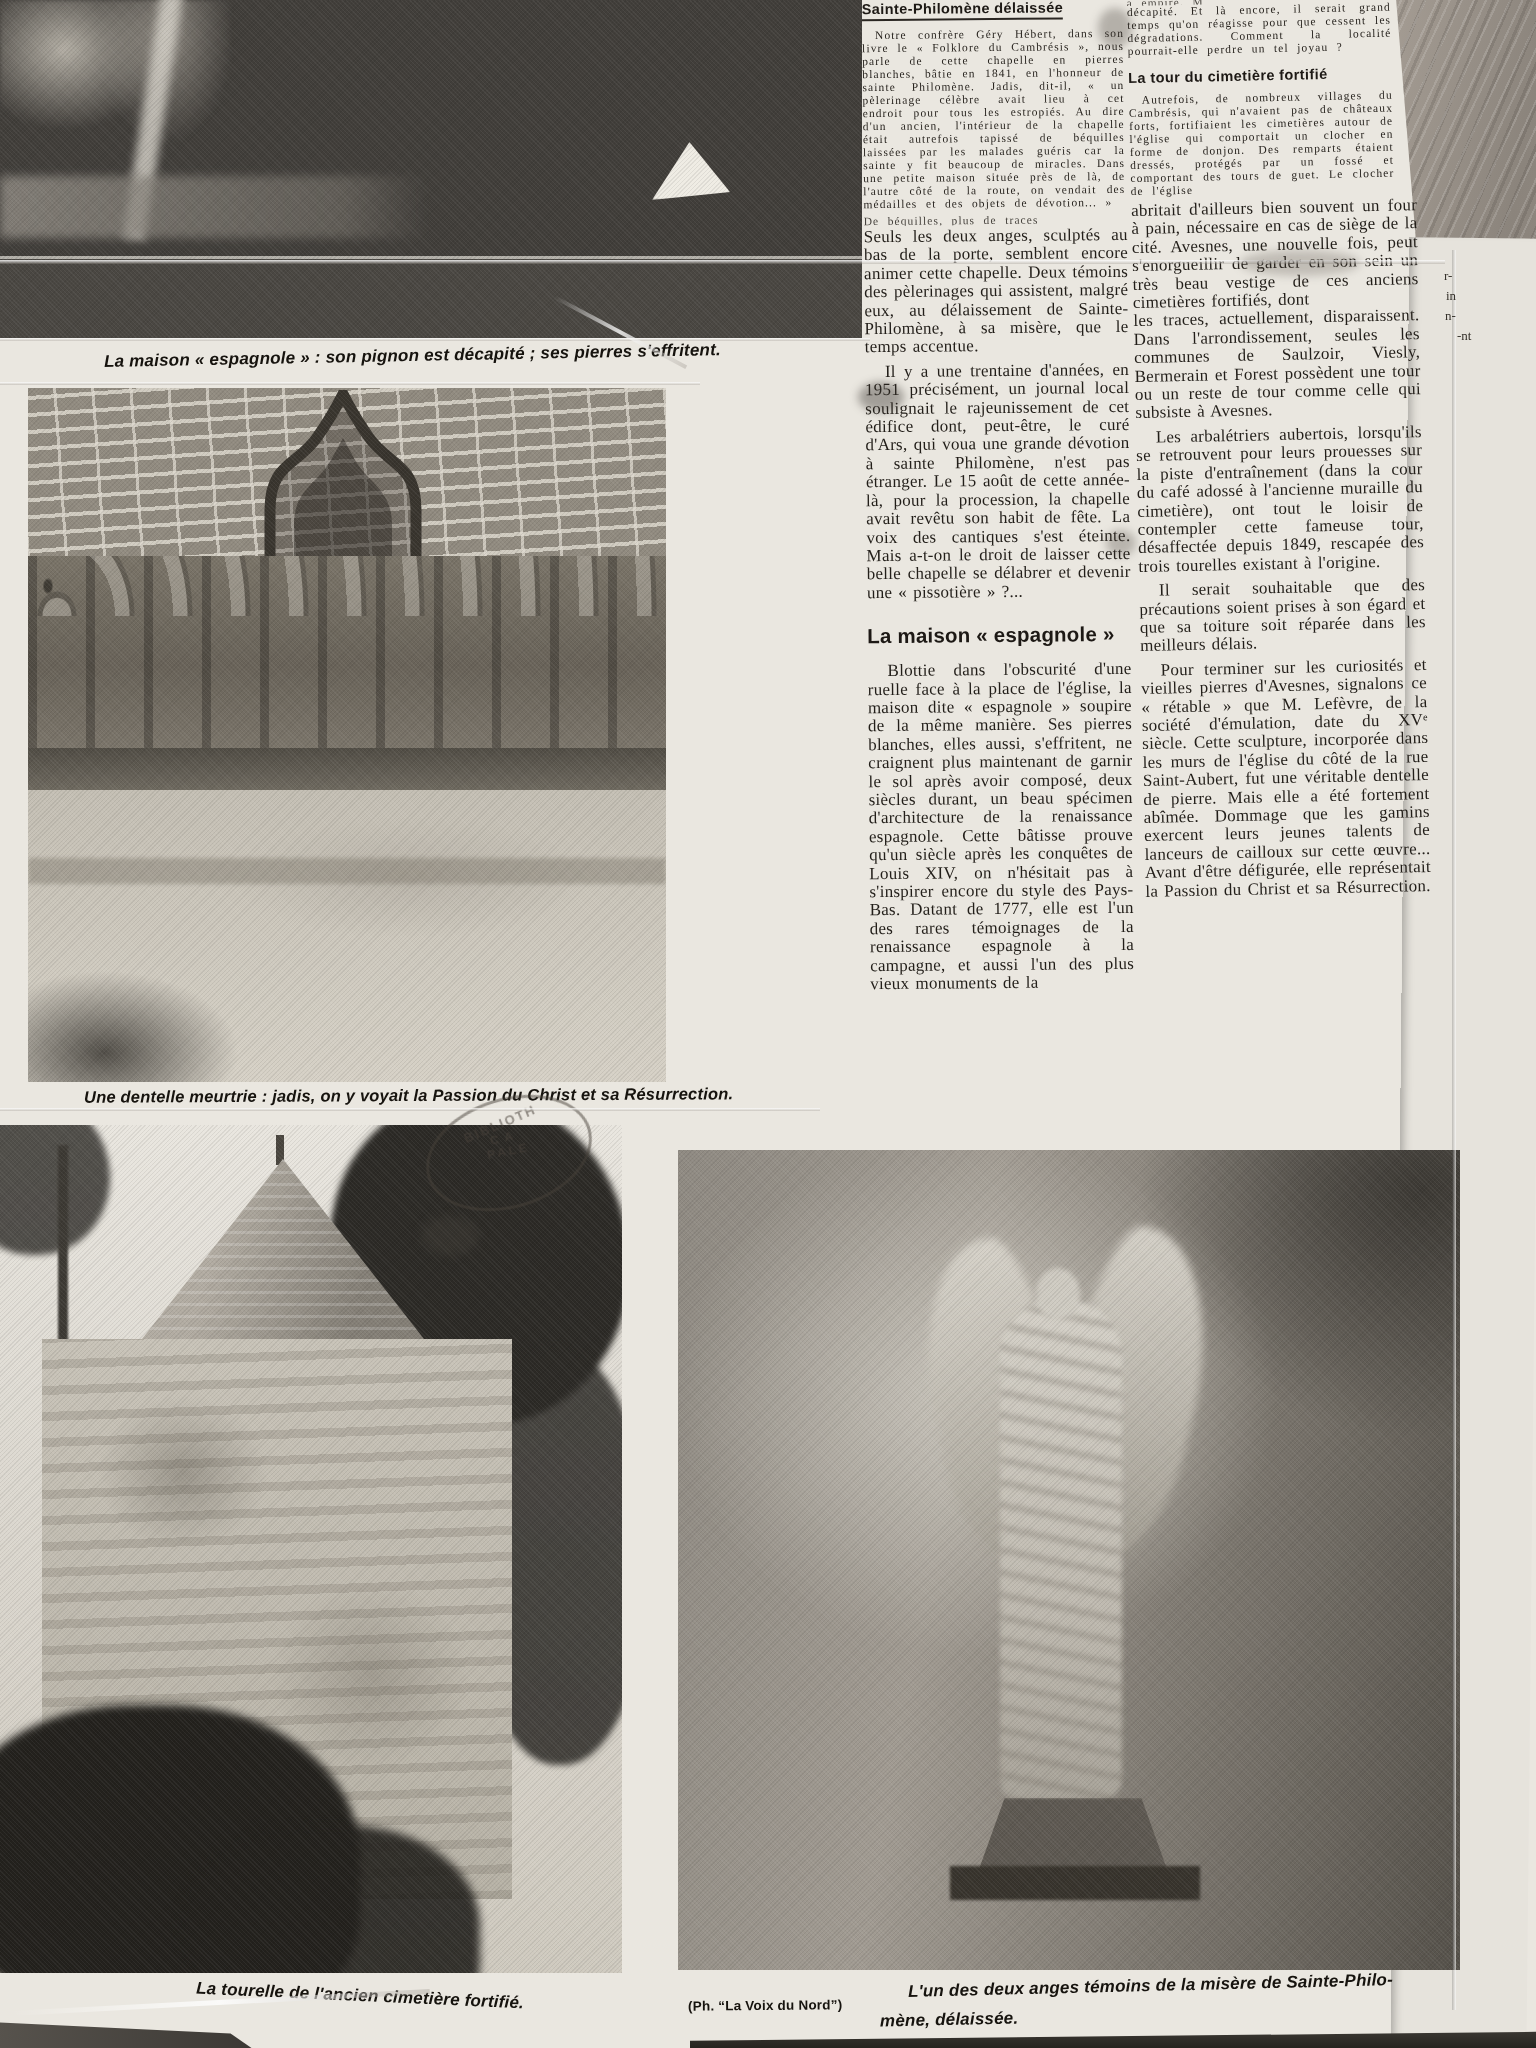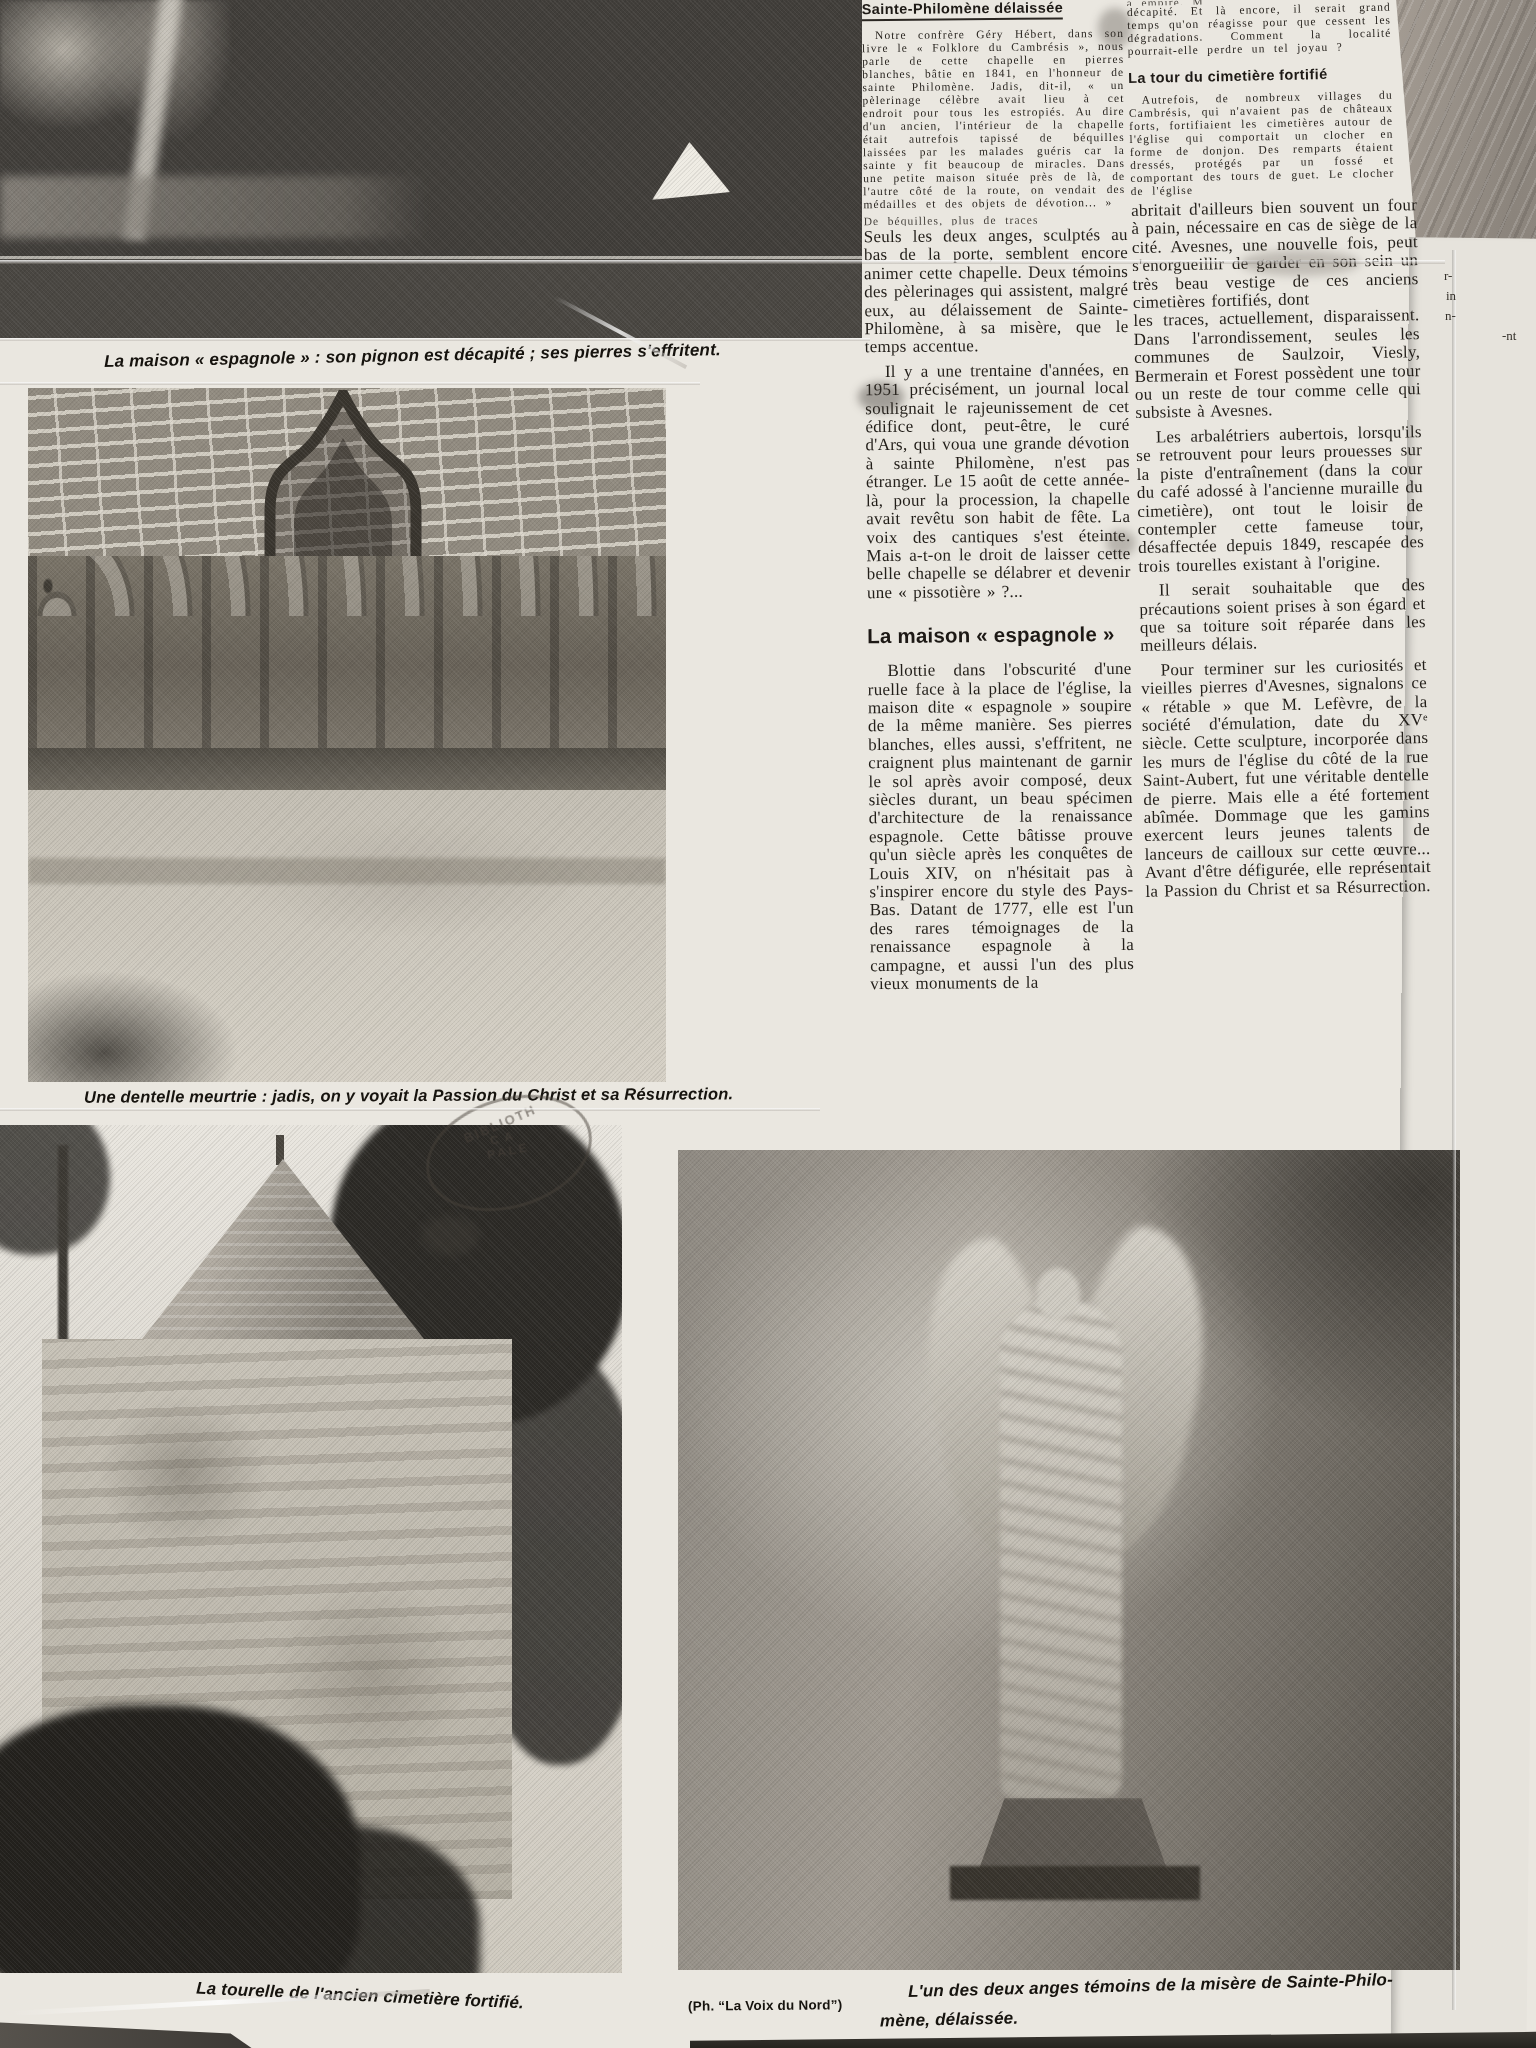--- a/index.html
+++ b/index.html
@@ -242,21 +242,21 @@
       <p>Il serait souhaitable que des précautions soient prises à son égard et que sa toiture soit réparée dans les meilleurs délais.</p>
     </div>
     <div class="txt-l" style="width:286px;margin-top:6px;">
       <p>Pour terminer sur les curiosités et vieilles pierres d'Avesnes, signalons ce « rétable » que M. Lefèvre, de la société d'émulation, date du XVᵉ siècle. Cette sculpture, incorporée dans les murs de l'église du côté de la rue Saint-Aubert, fut une véritable dentelle de pierre. Mais elle a été fortement abîmée. Dommage que les gamins exercent leurs jeunes talents de lanceurs de cailloux sur cette œuvre... Avant d'être défigurée, elle représentait la Passion du Christ et sa Résurrection.</p>
     </div>
   </div>
 
   <div class="abs frag" style="left:1444px;top:268px;">r-</div>
   <div class="abs frag" style="left:1446px;top:288px;">in</div>
   <div class="abs frag" style="left:1445px;top:308px;">n-</div>
-  <div class="abs frag" style="left:1502px;top:328px;text-align:right;">-nt</div>
+  <div class="abs frag" style="left:1457px;top:328px;text-align:right;">-nt</div>
 
   <div class="abs seam" style="left:0;top:260px;width:1445px;height:4px;"></div>
   <div class="abs seam" style="left:0;top:338px;width:870px;height:3px;"></div>
   <div class="abs seam" style="left:0;top:382px;width:700px;height:3px;"></div>
   <div class="abs seam" style="left:0;top:1108px;width:820px;height:3px;"></div>
   <div class="abs crease-d" style="left:545px;top:330px;width:150px;height:4px;transform:rotate(28deg);"></div>
   <div class="abs crease-d" style="left:10px;top:2000px;width:420px;height:5px;transform:rotate(-3deg);"></div>
   <div class="abs smudge" style="left:858px;top:382px;width:46px;height:30px;background:rgba(55,50,44,.4);"></div>
   <div class="abs smudge" style="left:1098px;top:8px;width:34px;height:40px;background:rgba(55,50,44,.3);"></div>
   <div class="abs smudge" style="left:1106px;top:530px;width:30px;height:26px;background:rgba(70,64,56,.3);"></div>

